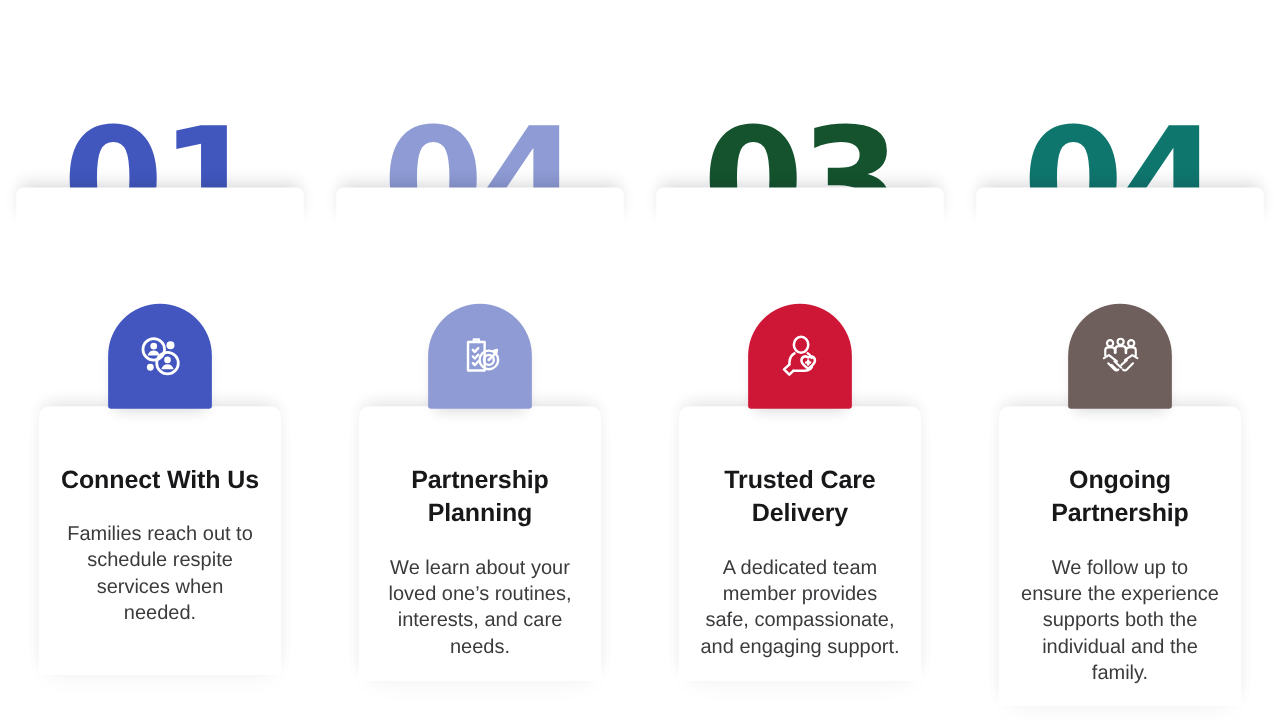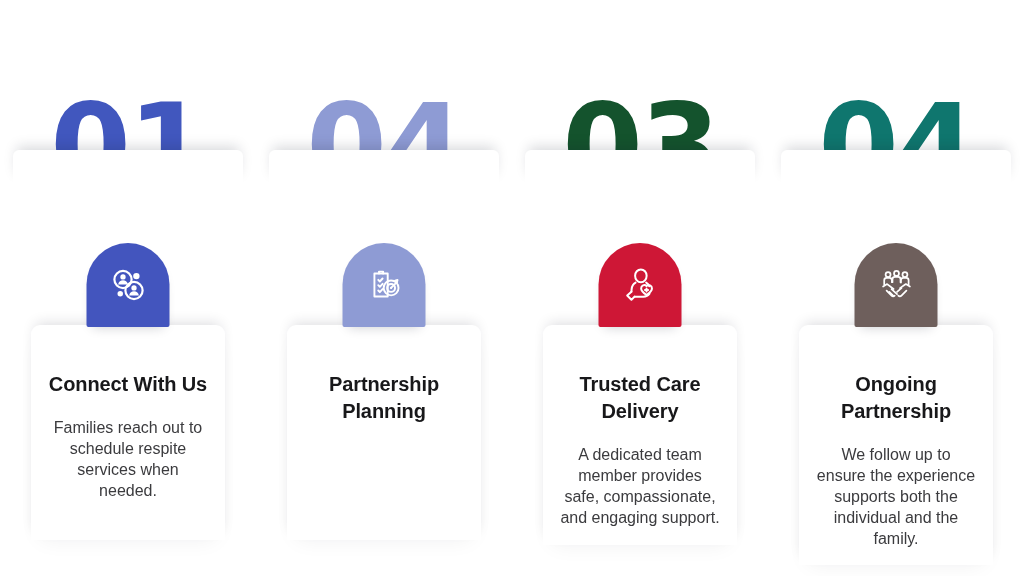--- a/index.html
+++ b/index.html
@@ -170,20 +170,21 @@
 
     <div class="col">
       <div class="num-zone">
         <div class="num" style="color: rgb(142, 155, 212);">04</div>
       </div>
       <div class="num-shelf"></div>
       <div class="num-mask"></div>
 
       <div class="card">
         <div class="title">Partnership Planning</div>
+        <div class="desc">We learn about your loved one’s routines, interests, and care needs.</div>
       </div>
 
       <div class="badge" style="background: rgb(142, 155, 212);">
         <span>
           <svg viewBox="0 0 48 48" fill="none" stroke="#ffffff" stroke-width="2.1" stroke-linecap="round" stroke-linejoin="round">
             <path d="M13 11.5h14.5v25H13z"></path>
             <path d="M18 11.5V9.4h4.5V11.5"></path>
             <path d="M17.2 18.4l1.7 1.8 3-3.3"></path>
             <path d="M17.2 24.2l1.7 1.8 3-3.3"></path>
             <path d="M17.2 30l1.7 1.8 3-3.3"></path>

